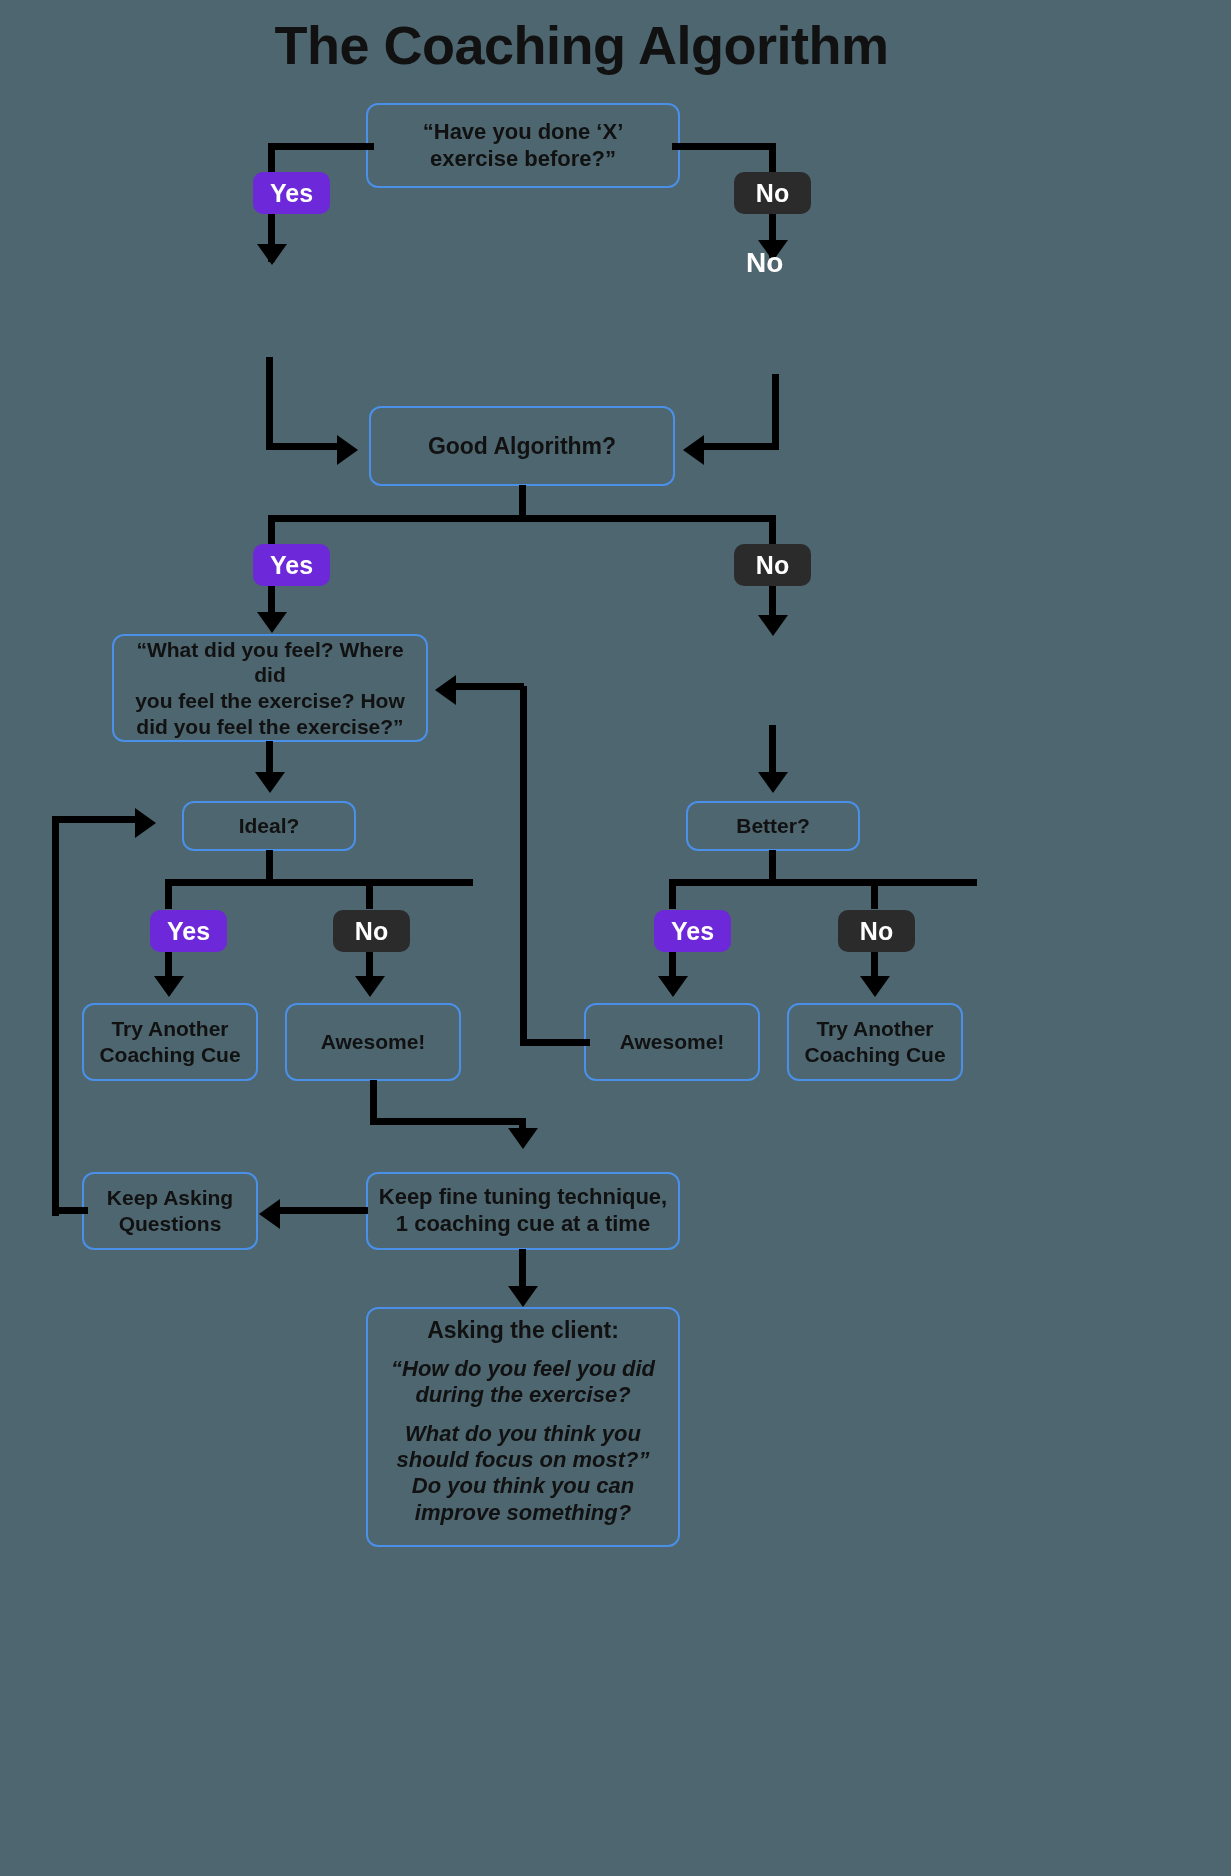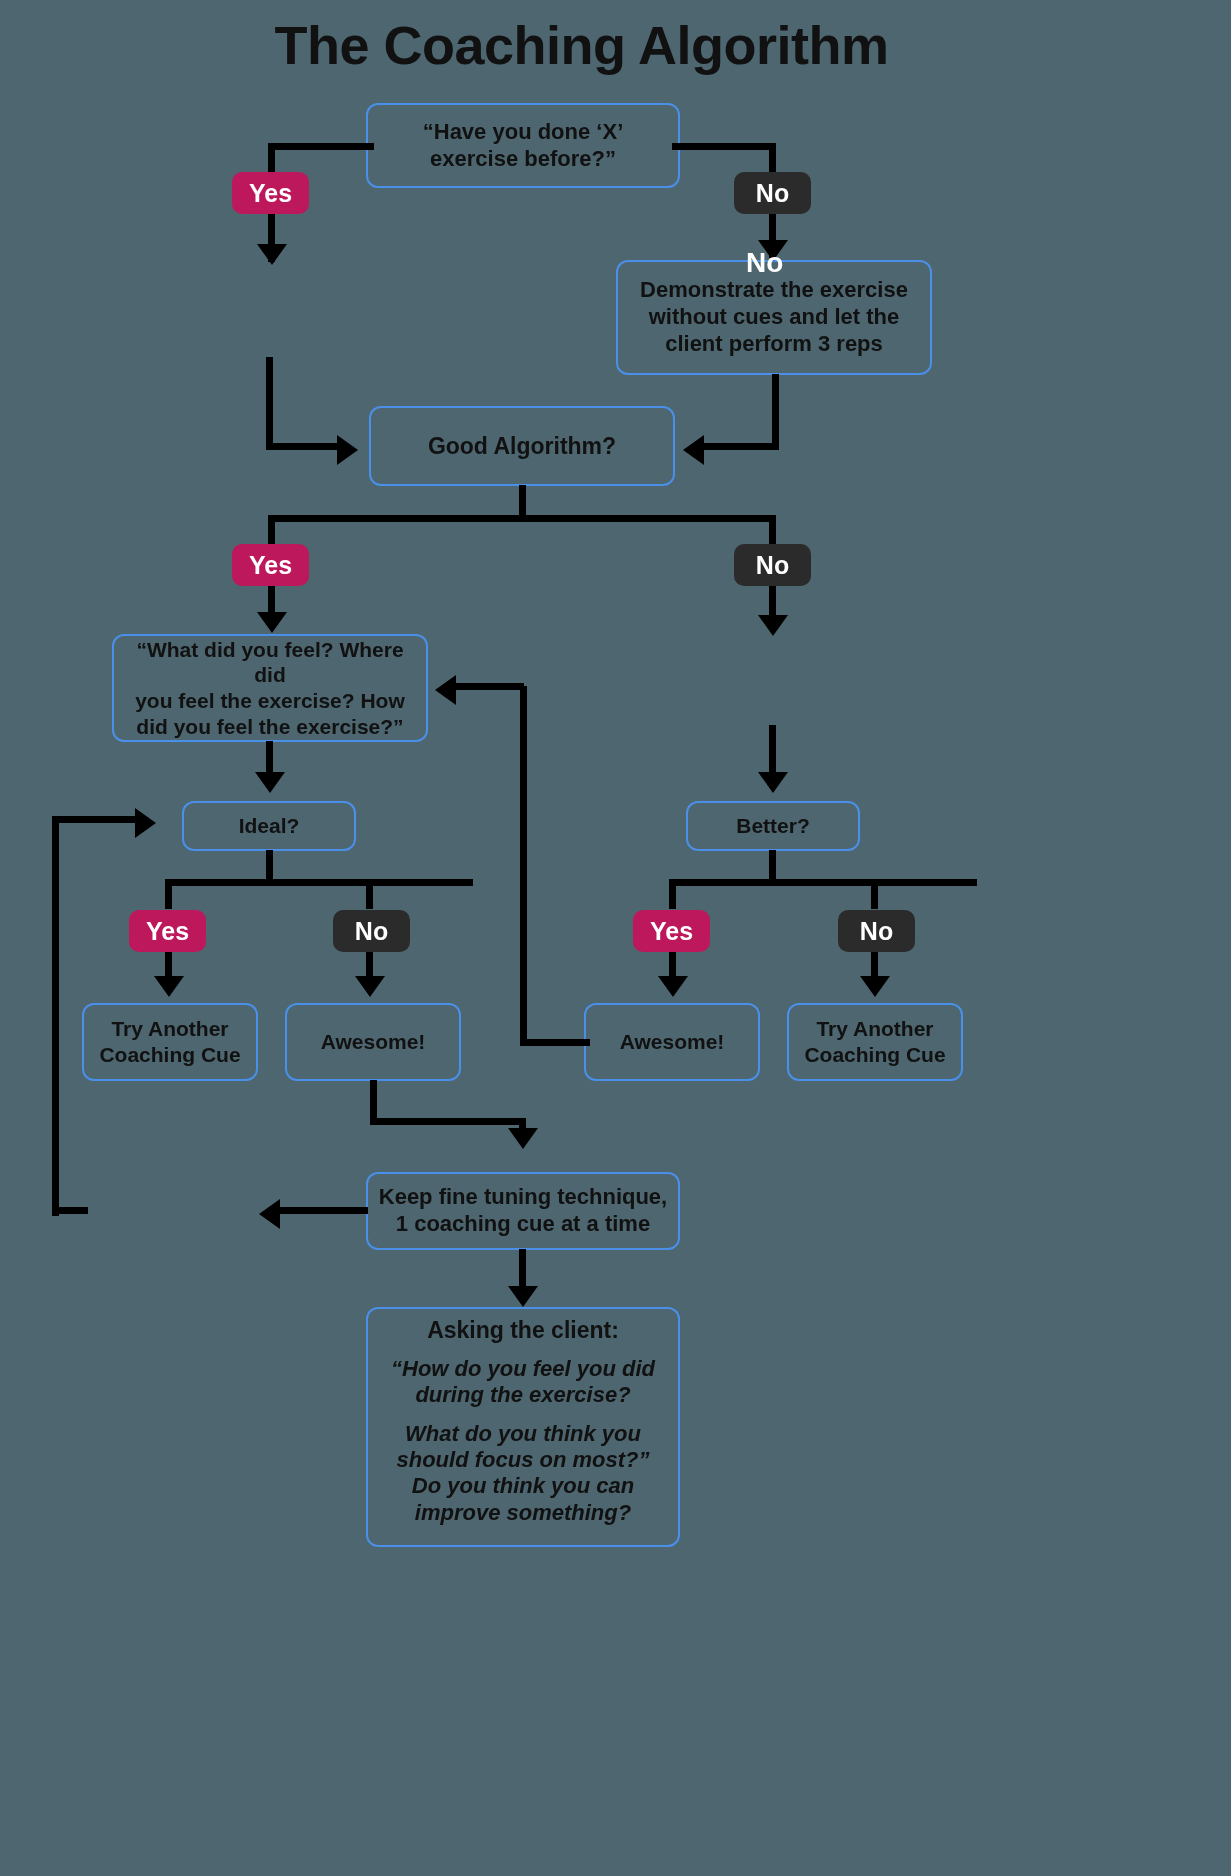--- a/index.html
+++ b/index.html
@@ -46,21 +46,21 @@
     box-sizing:border-box;
     border-radius:10px;
     color:#ffffff;
     font-weight:bold;
     display:flex;
     align-items:center;
     justify-content:center;
     text-align:center;
     z-index:6;
   }
-  .pill.yes{background:#be185d;}
+  .pill.yes{background:#6d28d9;margin-left:21px;}
   .pill.no{background:#2b2b2b;}
 
   
   .edge{position:absolute;background:#000000;z-index:1;}
   .edge.h{height:7px;}
   .edge.v{width:7px;}
 
   
   .arrow{position:absolute;width:0;height:0;z-index:2;}
   .arrow.down{
@@ -120,23 +120,20 @@
 
   <div class="edge h" style="left:672px;top:143px;width:104px;"></div>
   <div class="edge v" style="left:769px;top:143px;height:32px;"></div>
   <div class="edge v" style="left:769px;top:210px;height:48px;"></div>
   <div class="arrow down" style="left:758px;top:240px;"></div>
   <div class="pill no" style="left:734px;top:172px;width:77px;height:42px;font-size:25px;">No</div>
 
   <div class="ghost" style="left:746px;top:247px;font-size:28px;">No</div>
 
 
-  <div class="node" style="left:616px;top:260px;width:316px;height:115px;font-size:22px;">Demonstrate the exercise
-without cues and let the
-client perform 3 reps</div>
 
   <div class="edge v" style="left:266px;top:357px;height:86px;"></div>
   <div class="edge h" style="left:266px;top:443px;width:74px;"></div>
   <div class="arrow right" style="left:337px;top:435px;"></div>
 
   <div class="edge v" style="left:772px;top:374px;height:73px;"></div>
   <div class="edge h" style="left:702px;top:443px;width:77px;"></div>
   <div class="arrow left" style="left:683px;top:435px;"></div>
 
   <div class="node" style="left:369px;top:406px;width:306px;height:80px;font-size:23px;">Good Algorithm?</div>
@@ -206,20 +203,22 @@
   <div class="edge h" style="left:520px;top:1039px;width:70px;"></div>
   <div class="edge v" style="left:520px;top:686px;height:357px;"></div>
   <div class="edge h" style="left:452px;top:683px;width:72px;"></div>
   <div class="arrow left" style="left:435px;top:675px;"></div>
 
   <div class="edge v" style="left:370px;top:1080px;height:42px;"></div>
   <div class="edge h" style="left:370px;top:1118px;width:156px;"></div>
   <div class="edge v" style="left:519px;top:1118px;height:22px;"></div>
   <div class="arrow down" style="left:508px;top:1128px;"></div>
 
+  <div class="node" style="left:82px;top:1172px;width:176px;height:78px;font-size:21px;">Keep Asking
+Questions</div>
 
   <div class="node" style="left:366px;top:1172px;width:314px;height:78px;font-size:22px;">Keep fine tuning technique,
 1 coaching cue at a time</div>
 
   <div class="edge h" style="left:278px;top:1207px;width:90px;"></div>
   <div class="arrow left" style="left:259px;top:1199px;"></div>
 
   <div class="edge v" style="left:52px;top:816px;height:400px;"></div>
   <div class="edge h" style="left:52px;top:1207px;width:36px;"></div>
   <div class="edge h" style="left:52px;top:816px;width:86px;"></div>

